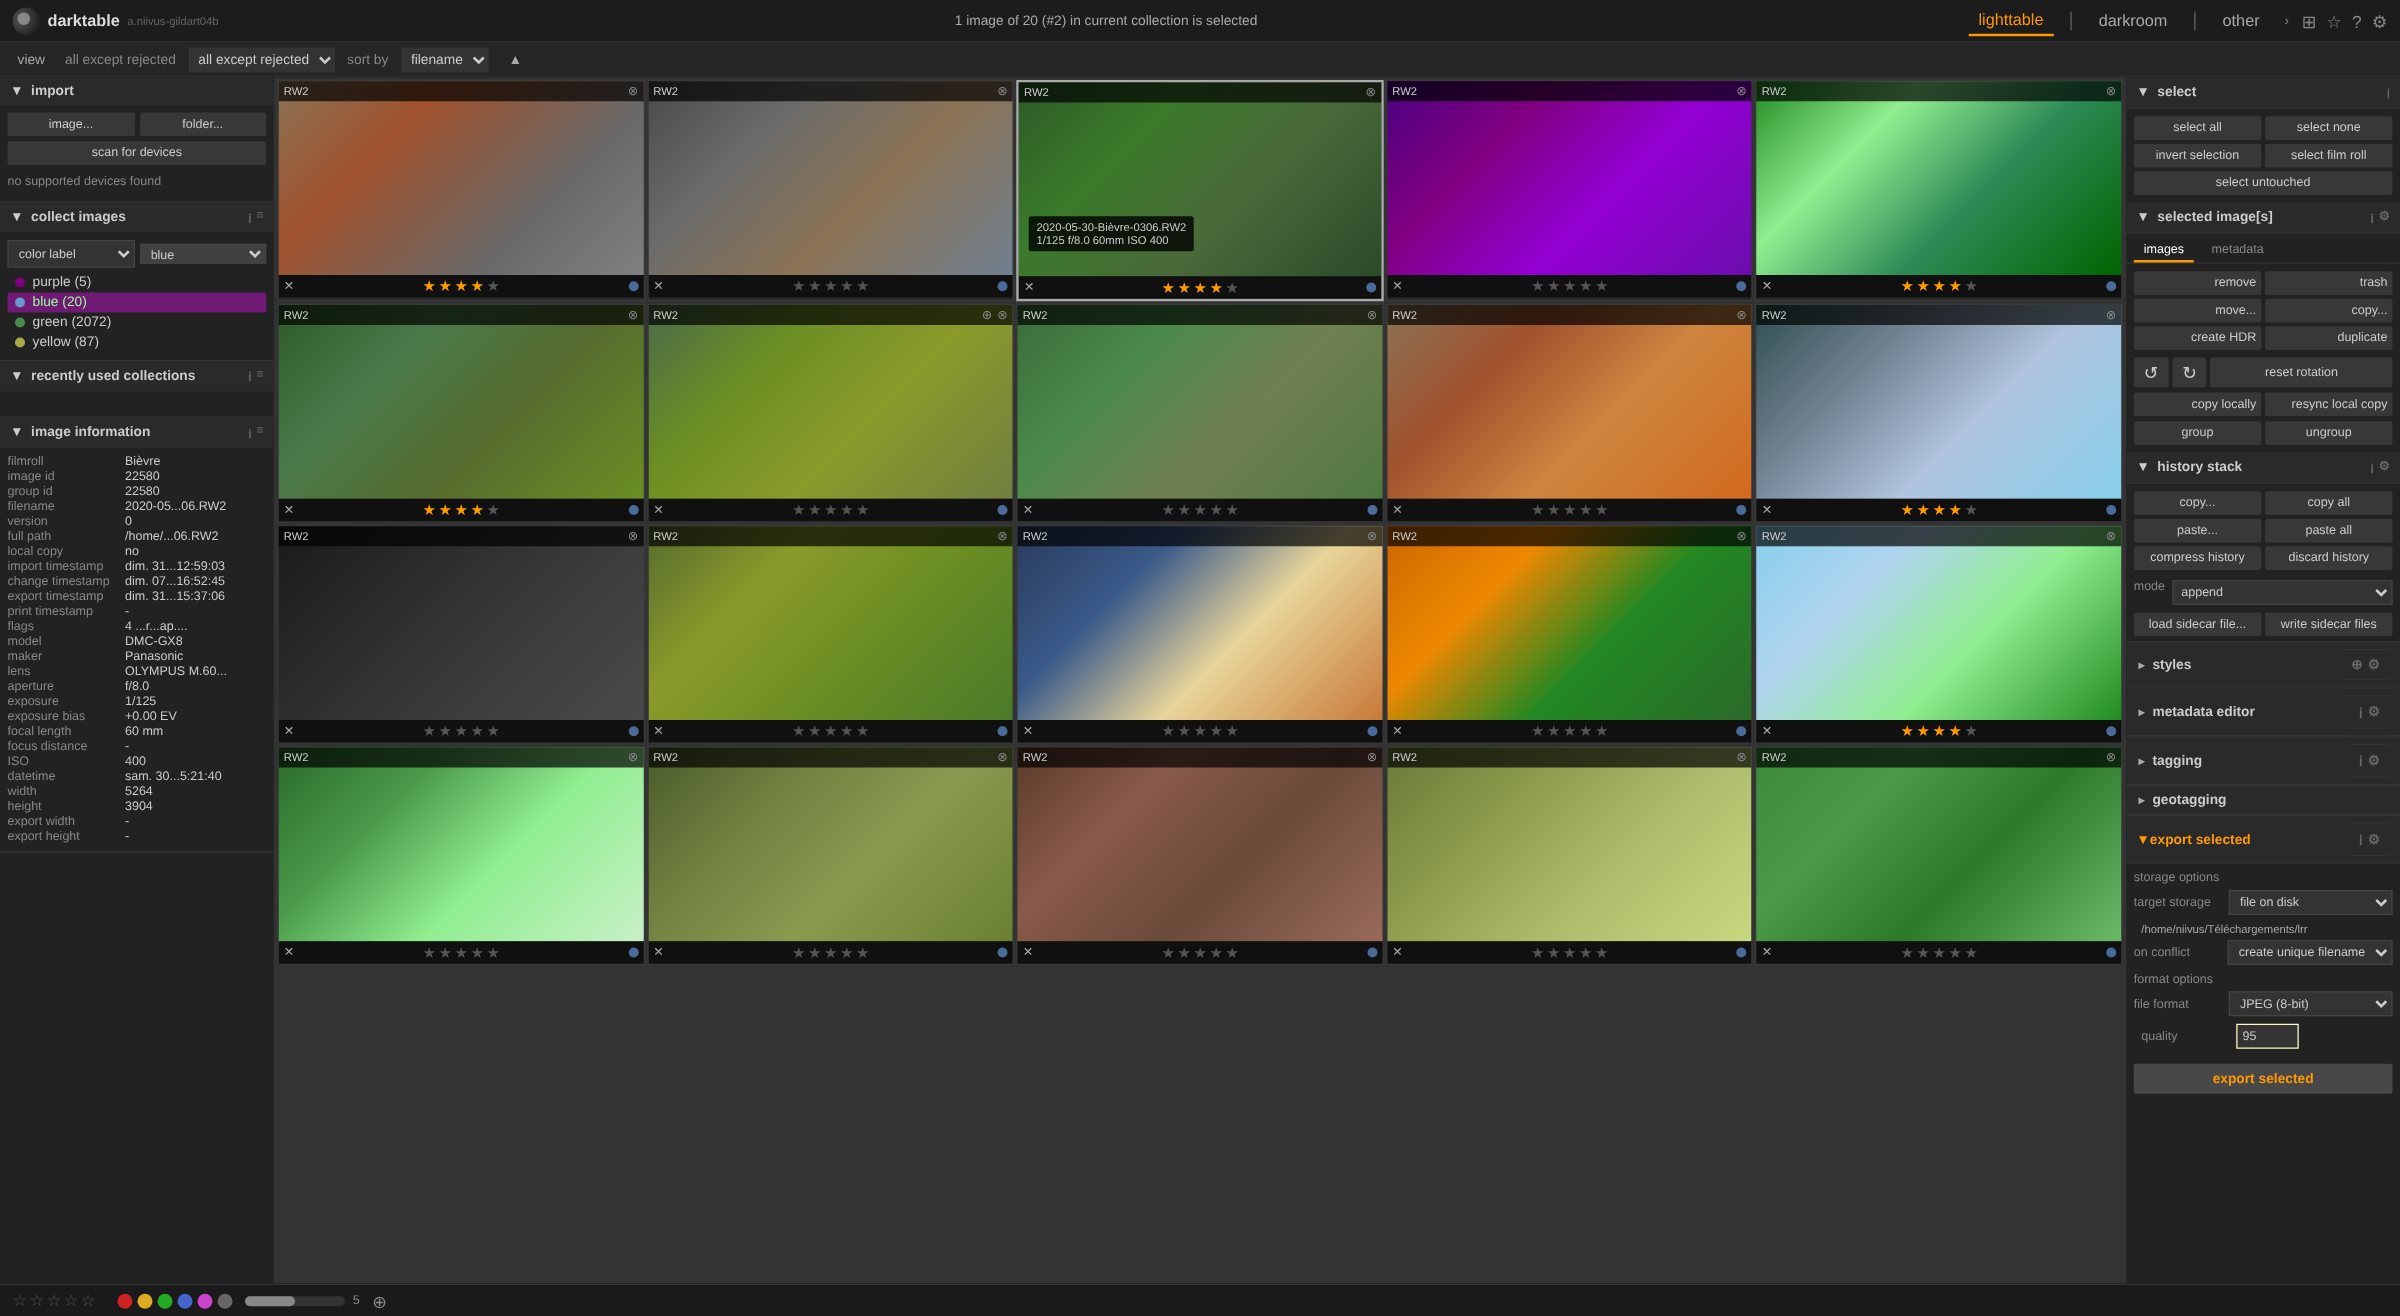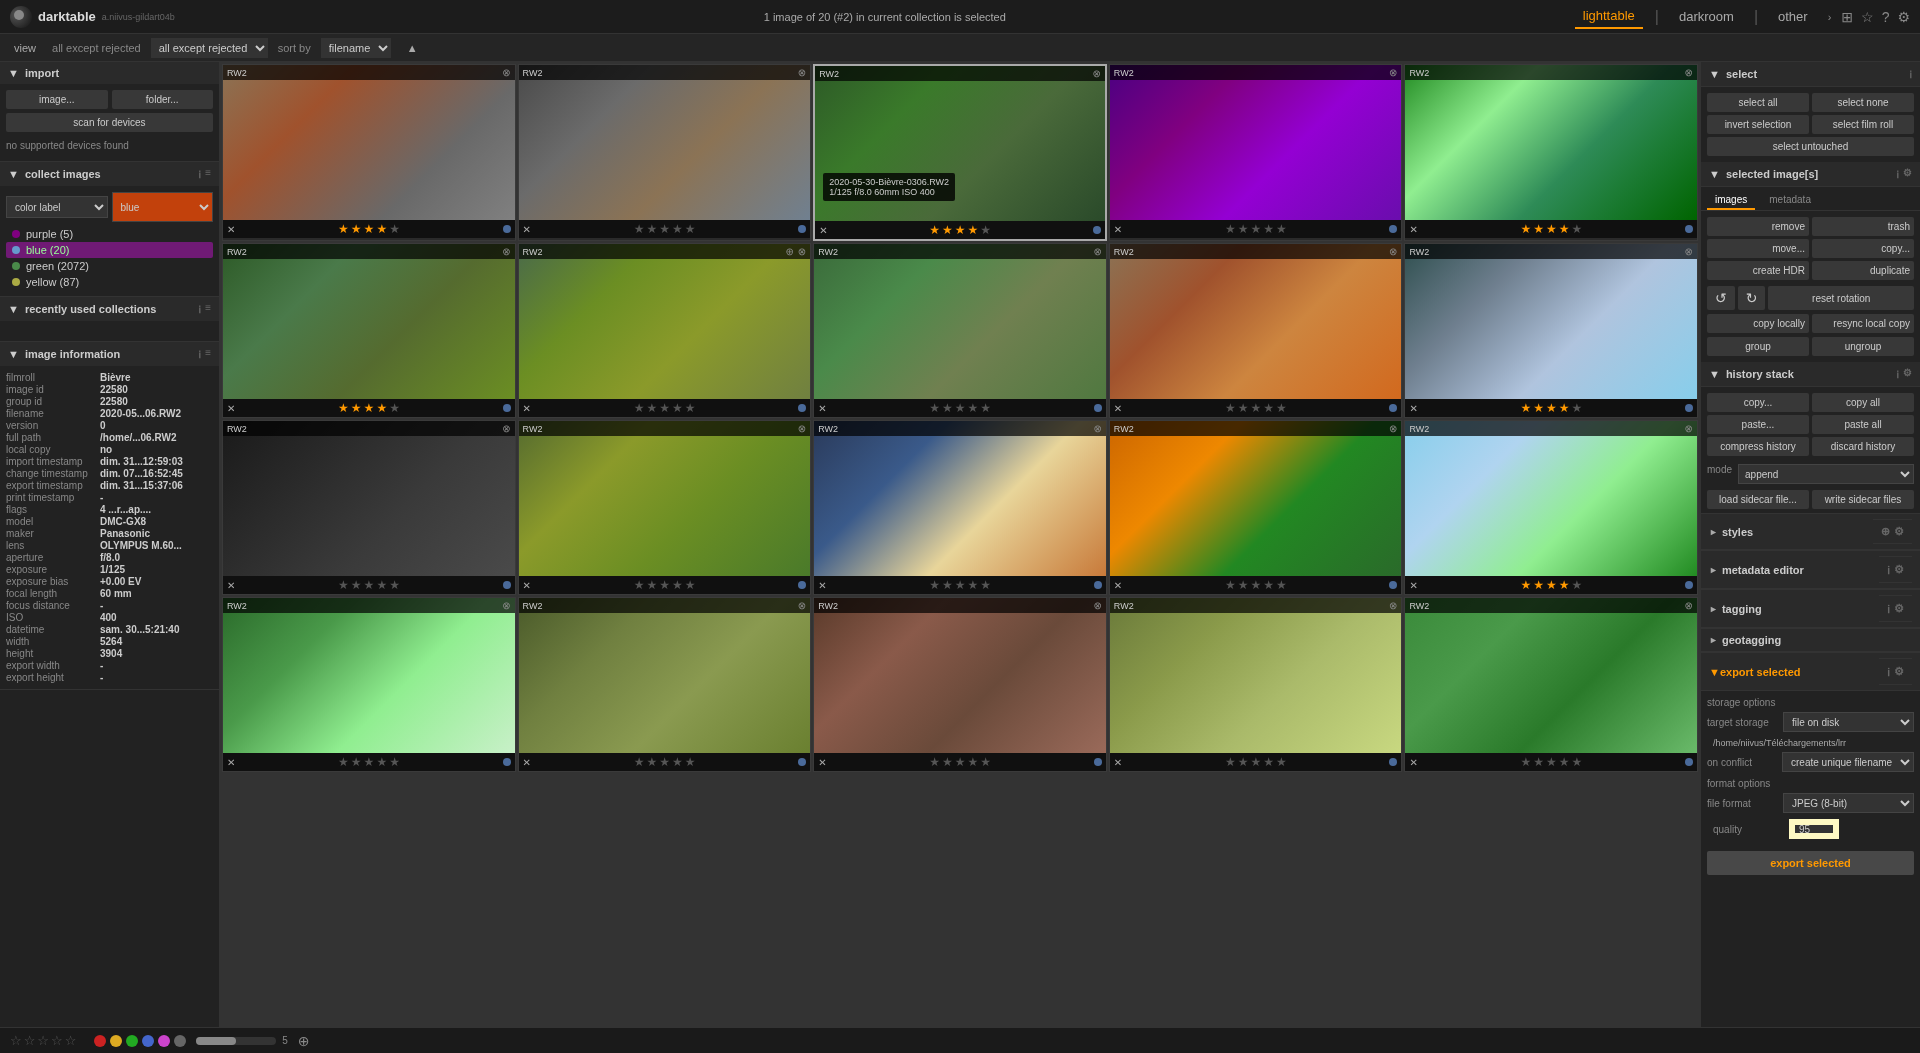--- a/index.html
+++ b/index.html
@@ -177,26 +177,26 @@
     .collect-select {
       background: #333;
       color: #ccc;
       border: 1px solid #444;
       font-size: 10px;
       padding: 2px 4px;
       height: 22px;
       flex: 1;
     }
     .collect-val {
-      background: #c2410c;
+      background: #404040;
       color: #ccc;
       border: 1px solid #444;
       font-size: 10px;
       padding: 2px 4px;
-      height: 30px;
+      height: 16px;
       flex: 1;
     }
 
     
     .color-item {
       display: flex;
       align-items: center;
       padding: 2px 6px;
       font-size: 11px;
       cursor: pointer;
@@ -209,21 +209,21 @@
     .recently-empty { color: #666; font-size: 10px; padding: 4px; }
 
     
     .info-grid {
       display: grid;
       grid-template-columns: 90px 1fr;
       gap: 1px 4px;
       font-size: 10px;
     }
     .info-label { color: #888; }
-    .info-value { color: #ccc; overflow: hidden; text-overflow: ellipsis; white-space: nowrap; font-weight: bold; }
+    .info-value { color: #ccc; overflow: hidden; text-overflow: ellipsis; white-space: nowrap; }
 
     
     .photo-area {
       flex: 1;
       background: #333;
       overflow-y: auto;
       display: flex;
       flex-direction: column;
     }
     .photo-grid {
@@ -546,21 +546,21 @@
       display: flex;
       align-items: center;
       gap: 6px;
       padding: 2px 6px;
     }
     .quality-label { font-size: 10px; color: #888; width: 70px; }
     .quality-input {
       width: 50px;
       background: #333;
       color: #ccc;
-      border: 6px solid #fef9c3;
+      border: 1px solid #fef9c3;
       font-size: 10px;
       padding: 2px 4px;
       height: 20px;
     }
 
     
     ::-webkit-scrollbar { width: 6px; background: #1a1a1a; }
     ::-webkit-scrollbar-thumb { background: #444; border-radius: 3px; }
 
     

